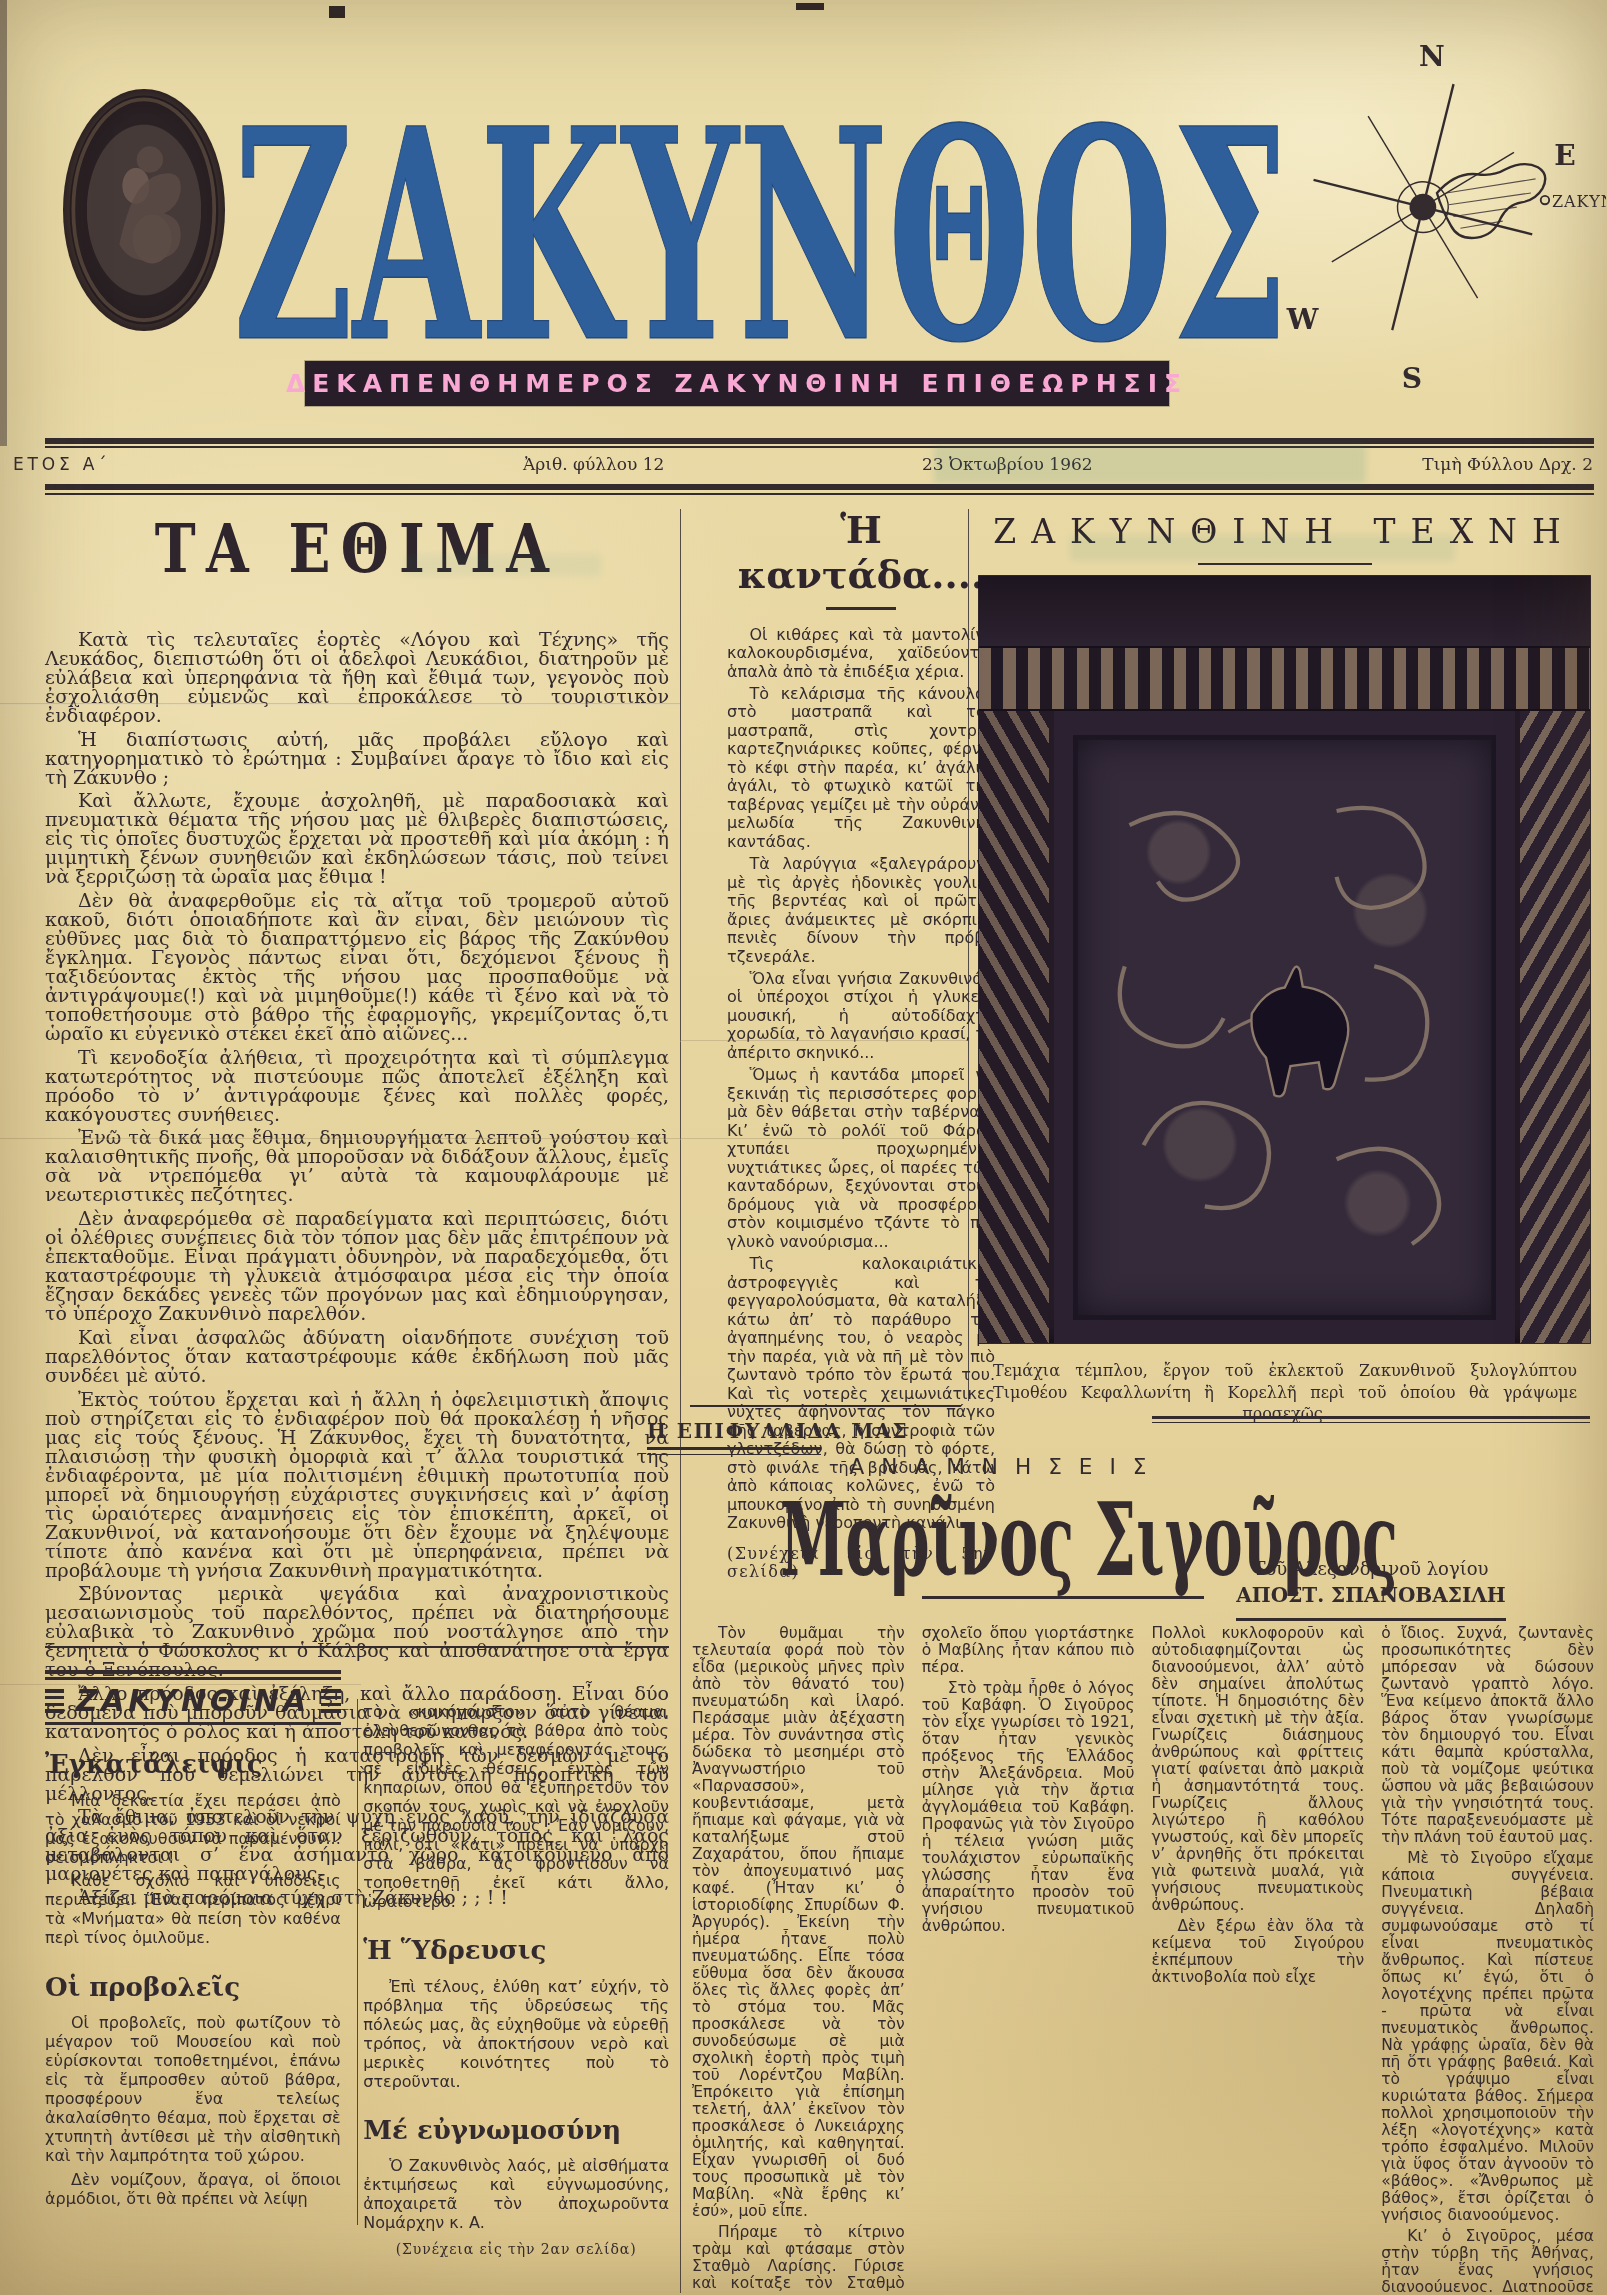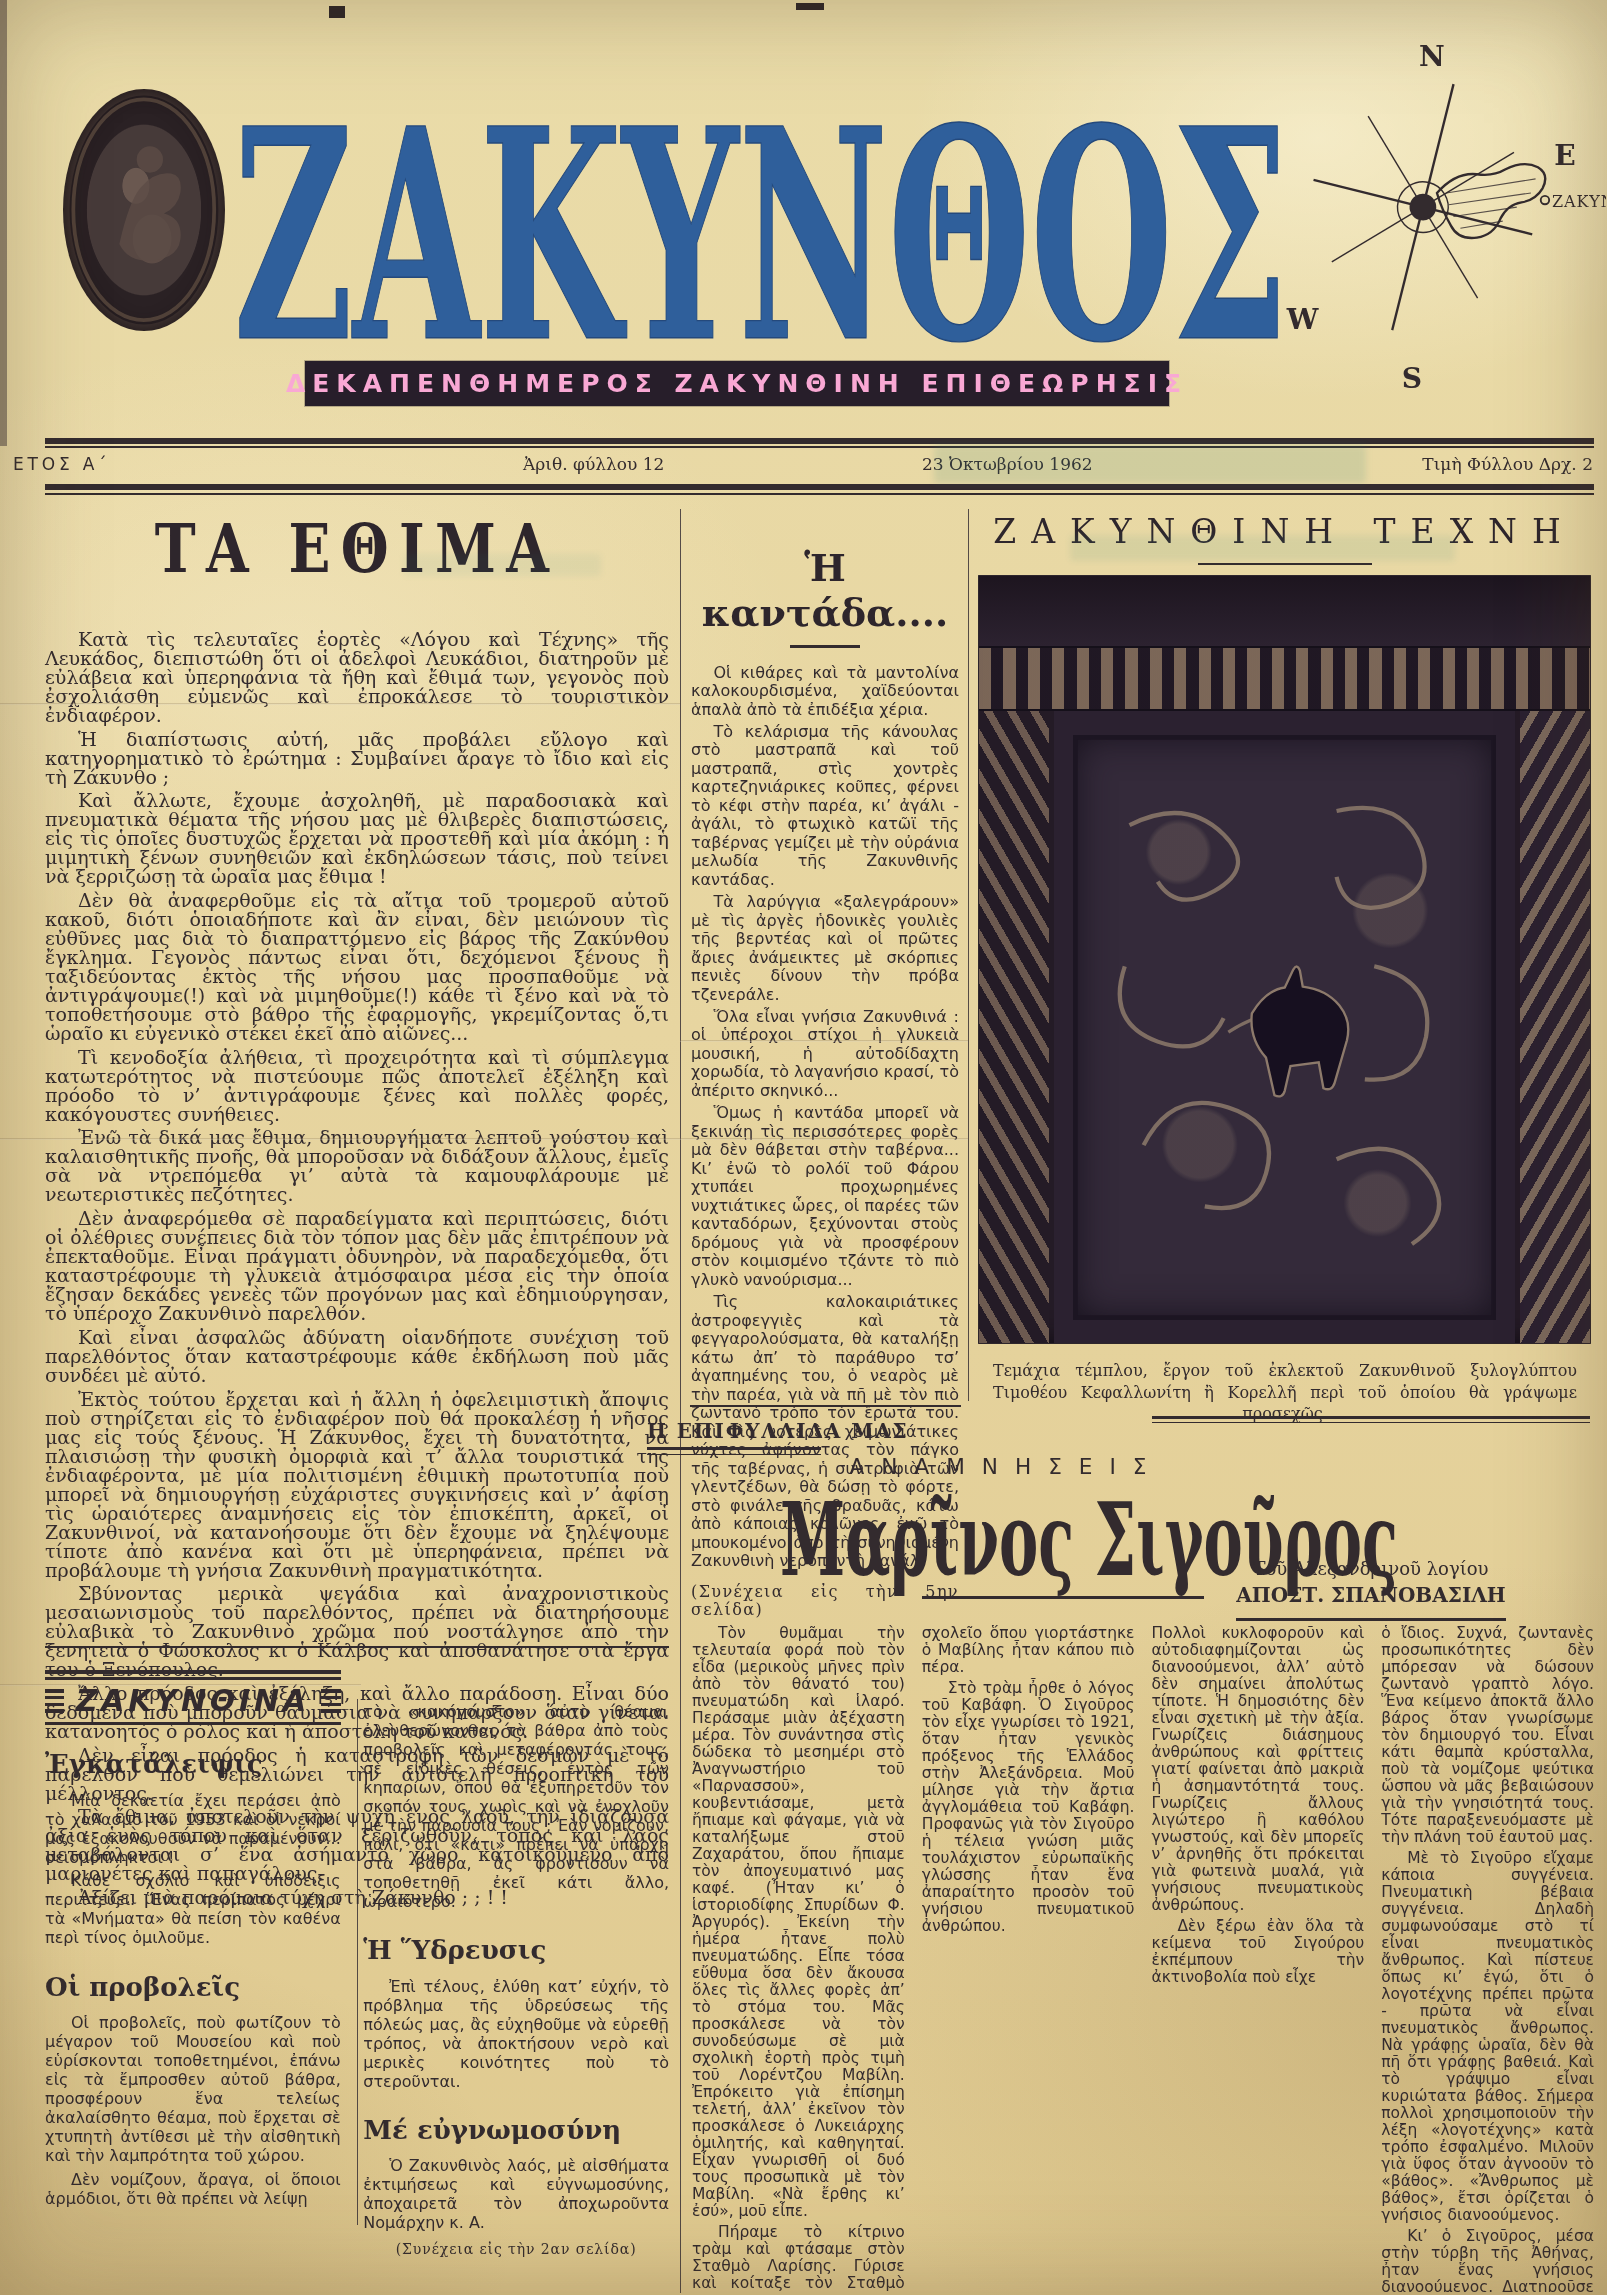--- a/index.html
+++ b/index.html
@@ -35,21 +35,21 @@
   .compass{left:1282px;top:38px;width:324px;height:357px;}
   
   .rule{background:#332b2e;}
   .issue-item{top:454px;font-size:17px;white-space:nowrap;}
   
   .vrule{background:#3a3136;width:1.4px;opacity:.85;}
   .col-left{left:45px;top:509px;width:624px;}
   .ethima-head{font-weight:bold;font-size:55px;letter-spacing:10.3px;text-align:center;
     transform:scaleY(1.22);transform-origin:top;margin:0 0 56px 0;color:#2e262c;}
   .col-left p{font-size:19px;line-height:19px;text-align:justify;text-indent:33px;margin:0 0 4.7px 0;}
-  .col-mid{left:691px;top:507px;width:268px;margin-top:38px;}
+  .col-mid{left:727px;top:507px;width:268px;}
   .kantada-head{font-weight:bold;font-size:38px;text-align:center;margin:0;color:#2e262c;}
   .head-rule{height:2.3px;background:#332b2e;margin:10.3px auto 16px auto;}
   .col-mid p{font-family:"DejaVu Sans","Liberation Sans",sans-serif;
     font-size:16px;line-height:18.5px;text-align:justify;text-indent:22.5px;margin:0 0 3.8px 0;}
   .continuation{font-size:14px;letter-spacing:1.4px;text-align:center;text-indent:0 !important;
     font-family:"DejaVu Serif","Liberation Serif",serif !important;margin-top:12.2px !important;}
   .col-right{left:979px;top:512px;width:611px;}
   .texni-head{font-size:33px;letter-spacing:15px;text-align:center;font-weight:normal;margin:0;color:#2e262c;white-space:nowrap;}
   
   .photo{left:979px;top:576px;width:611px;height:767px;background:#241b26;

